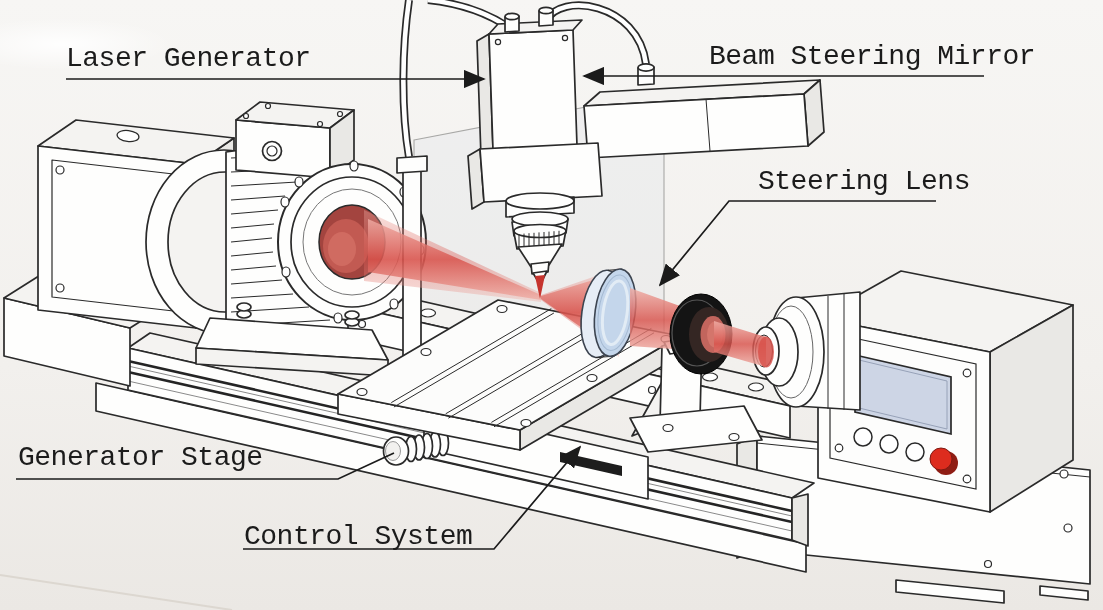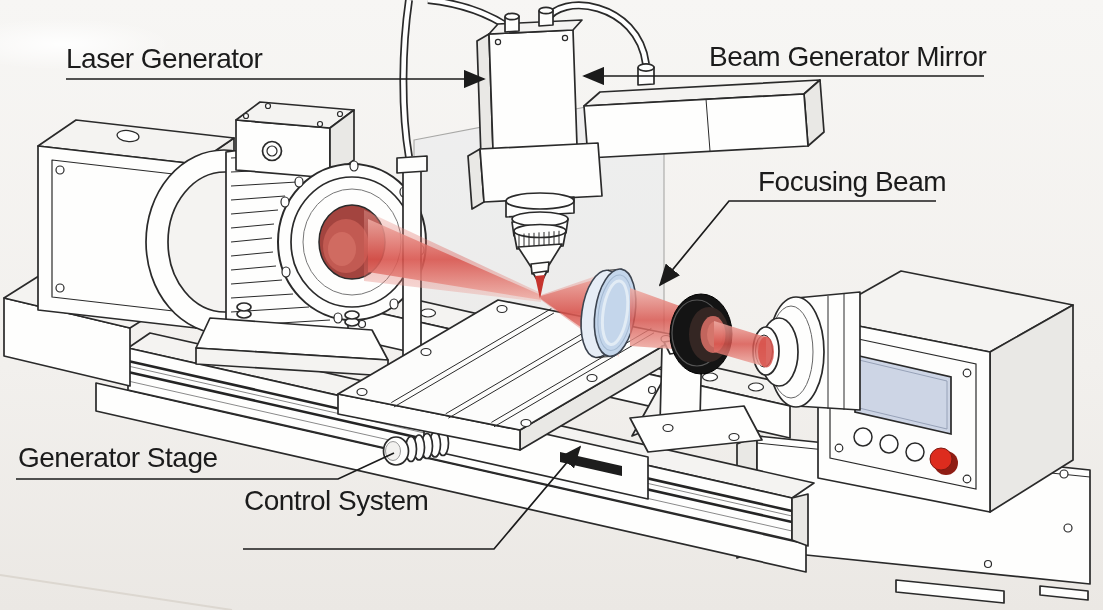--- a/index.html
+++ b/index.html
@@ -1,21 +1,21 @@
 <!DOCTYPE html>
 <html style="--background: #f2f0ed; --line: #2a2a2a; --label_text: #1b1b1b; --beam: #d8524b; --beam_light: #efaea6; --lens: #c4d6eb; --lens_rim: #e6edf6; --screen: #cdd5e5; --stop_button: #dd2c1e;"><head>
 <meta charset="utf-8">
 <style>
   html,body{margin:0;padding:0;}
   .scene{
     position:relative;
     width:1103px;height:610px;
     overflow:hidden;
     background: var(--background,#f2f0ed);
-    font-family:Liberation Sans, sans-serif;
+    font-family:Liberation Mono, monospace;
   }
   .scene svg{position:absolute;left:0;top:0;}
   .callout{
     position:absolute;
     font-size:28px;line-height:34px;
     letter-spacing:-0.5px;
     color:var(--label_text,#1b1b1b);
     white-space:nowrap;
     user-select:none;
   }
@@ -295,17 +295,17 @@
   <g>
     <path class="lead" d="M66,79 L484,79" marker-end="url(#arw)"></path>
     <path class="lead" d="M984,76 L584,76" marker-end="url(#arw)"></path>
     <path class="lead" d="M936,201 L729,201 L660,285" marker-end="url(#arw)"></path>
     <path class="lead" d="M16,479 L338,479 L394,453"></path>
     <path class="lead" d="M243,549 L494,549 L580,447" marker-end="url(#arw)"></path>
   </g>
 </svg>
 
 <div class="callout" style="left:66px;top:42px">Laser Generator</div>
-<div class="callout" style="left:709px;top:40px">Beam Generator Mirror</div>
-<div class="callout" style="left:758px;top:165px">Focusing Beam</div>
+<div class="callout" style="left:709px;top:40px">Beam Steering Mirror</div>
+<div class="callout" style="left:758px;top:165px">Steering Lens</div>
 <div class="callout" style="left:18px;top:441px">Generator Stage</div>
-<div class="callout" style="left:244px;top:484px">Control System</div>
+<div class="callout" style="left:244px;top:520px">Control System</div>
 </div>
 
 </body></html>

